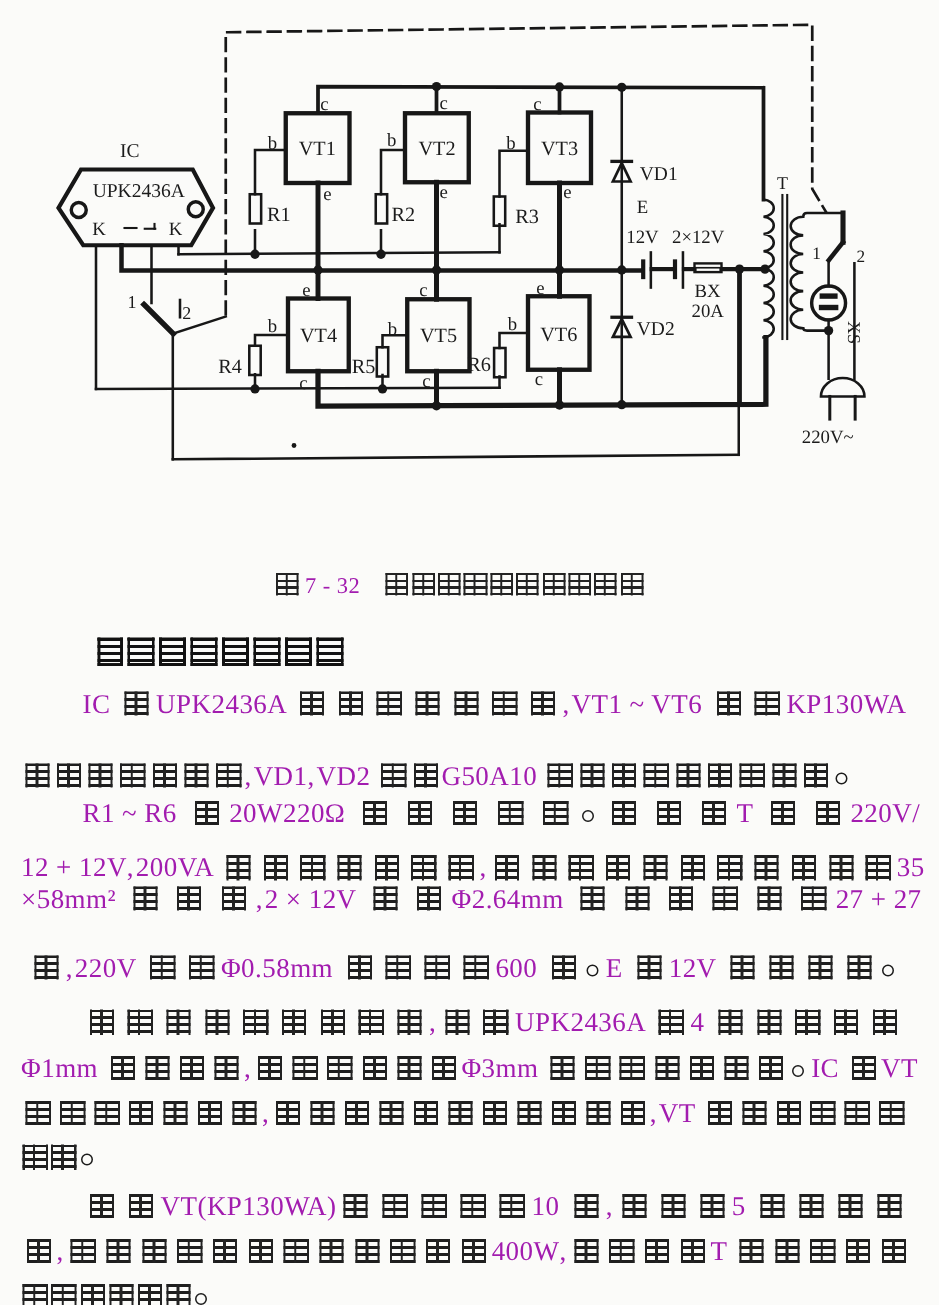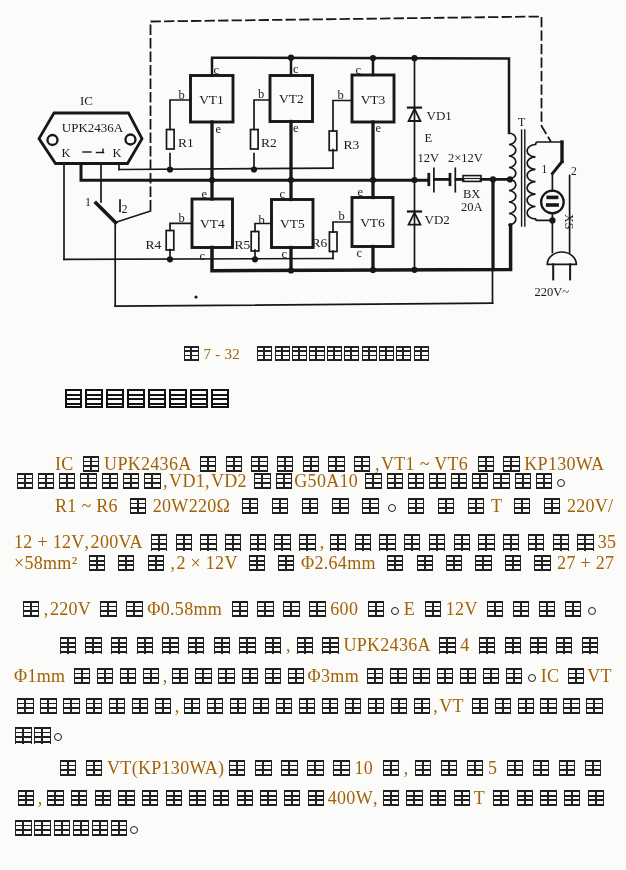--- a/index.html
+++ b/index.html
@@ -1,17 +1,17 @@
 <!DOCTYPE html>
 <html><head><meta charset="utf-8">
 <style>
 html,body{margin:0;padding:0;}
 body{width:626px;height:870px;position:relative;background:#fbfbf9;overflow:hidden;
  font-family:"Liberation Serif",serif;}
-.ln{position:absolute;white-space:nowrap;font-size:18px;line-height:19px;color:#a16207;letter-spacing:0.3px;}
+.ln{position:absolute;white-space:nowrap;font-size:18px;line-height:19px;color:#a21caf;letter-spacing:0.3px;margin-top:36px;}
 .z{display:inline-block;width:16.3px;height:16.2px;margin:0 calc(1.4px + var(--g,0px));vertical-align:-2.4px;
  background:
   linear-gradient(90deg,#222 0 1.4px,rgba(0,0,0,0) 1.4px calc(100% - 1.4px),#222 calc(100% - 1.4px) 100%),
   linear-gradient(90deg,rgba(0,0,0,0) 0 7px,#222 7px 8.6px,rgba(0,0,0,0) 8.6px),
   repeating-linear-gradient(180deg,#1e1e1e 0 1.9px,rgba(0,0,0,0) 1.9px 4.6px);}
 .zc{display:inline-block;width:15.2px;height:15.2px;margin:0 1.1px;vertical-align:-2.2px;
  background:
   linear-gradient(90deg,#222 0 1.3px,rgba(0,0,0,0) 1.3px calc(100% - 1.3px),#222 calc(100% - 1.3px) 100%),
   linear-gradient(90deg,rgba(0,0,0,0) 0 6.5px,#222 6.5px 8px,rgba(0,0,0,0) 8px),
   repeating-linear-gradient(180deg,#242424 0 1.6px,rgba(0,0,0,0) 1.6px 4.4px);}
@@ -177,21 +177,21 @@
       <text x="291.3" y="103" text-anchor="middle" font-size="13.5px">VT2</text>
       <text x="373" y="103.5" text-anchor="middle" font-size="13.5px">VT3</text>
       <text x="212.3" y="228" text-anchor="middle" font-size="13.5px">VT4</text>
       <text x="292.3" y="228" text-anchor="middle" font-size="13.5px">VT5</text>
       <text x="372.5" y="227" text-anchor="middle" font-size="13.5px">VT6</text>
       <text x="565" y="214" font-size="12px" transform="rotate(90 565 214)">XS</text>
     </g>
   </svg>
 <div class="ln" id="cap" style="left:183px;top:345.5px;font-size:15px;line-height:17px"><span class="zc"></span><span style="display:inline-block;width:3px"></span>7 - 32<span style="display:inline-block;width:16px"></span><span class="zc"></span><span class="zc"></span><span class="zc"></span><span class="zc"></span><span class="zc"></span><span class="zc"></span><span class="zc"></span><span class="zc"></span><span class="zc"></span><span class="zc"></span></div>
 <div class="ln" id="hd" style="left:63px;top:389px"><span class="zb"></span><span class="zb"></span><span class="zb"></span><span class="zb"></span><span class="zb"></span><span class="zb"></span><span class="zb"></span><span class="zb"></span></div>
-<div class="ln" id="b0" style="left:55px;top:455px;--g:3.292px">IC <span class="z"></span>UPK2436A <span class="z"></span><span class="z"></span><span class="z"></span><span class="z"></span><span class="z"></span><span class="z"></span><span class="z"></span><span class="cm">, </span>VT1 ~ VT6 <span class="z"></span><span class="z"></span>KP130WA</div>
+<div class="ln" id="b0" style="left:55px;top:424px;--g:3.292px">IC <span class="z"></span>UPK2436A <span class="z"></span><span class="z"></span><span class="z"></span><span class="z"></span><span class="z"></span><span class="z"></span><span class="z"></span><span class="cm">, </span>VT1 ~ VT6 <span class="z"></span><span class="z"></span>KP130WA</div>
 <div class="ln" id="b1" style="left:14px;top:471.75px;--g:1.102px"><span class="z"></span><span class="z"></span><span class="z"></span><span class="z"></span><span class="z"></span><span class="z"></span><span class="z"></span><span class="cm">, </span>VD1<span class="cm">, </span>VD2 <span class="z"></span><span class="z"></span>G50A10 <span class="z"></span><span class="z"></span><span class="z"></span><span class="z"></span><span class="z"></span><span class="z"></span><span class="z"></span><span class="z"></span><span class="z"></span><span class="jp"></span></div>
 <div class="ln" id="b2" style="left:55px;top:497px;--g:5.509px">R1 ~ R6 <span class="z"></span>20W220Ω <span class="z"></span><span class="z"></span><span class="z"></span><span class="z"></span><span class="z"></span><span class="jp"></span><span class="z"></span><span class="z"></span><span class="z"></span>T <span class="z"></span><span class="z"></span>220V/</div>
 <div class="ln" id="b3" style="left:14px;top:533.25px;--g:2.827px">12 + 12V<span class="cm">, </span>200VA <span class="z"></span><span class="z"></span><span class="z"></span><span class="z"></span><span class="z"></span><span class="z"></span><span class="z"></span><span class="cm">, </span><span class="z"></span><span class="z"></span><span class="z"></span><span class="z"></span><span class="z"></span><span class="z"></span><span class="z"></span><span class="z"></span><span class="z"></span><span class="z"></span><span class="z"></span>35</div>
 <div class="ln" id="b4" style="left:14px;top:554px;--g:5.172px">×58mm² <span class="z"></span><span class="z"></span><span class="z"></span><span class="cm">, </span>2 × 12V <span class="z"></span><span class="z"></span>Φ2.64mm <span class="z"></span><span class="z"></span><span class="z"></span><span class="z"></span><span class="z"></span><span class="z"></span>27 + 27</div>
 <div class="ln" id="b5" style="left:18px;top:599.75px;--g:3.396px"><span class="z"></span><span class="cm">, </span>220V <span class="z"></span><span class="z"></span>Φ0.58mm <span class="z"></span><span class="z"></span><span class="z"></span><span class="z"></span>600 <span class="z"></span><span class="jp"></span>E <span class="z"></span>12V <span class="z"></span><span class="z"></span><span class="z"></span><span class="z"></span><span class="jp"></span></div>
 <div class="ln" id="b6" style="left:55px;top:636.25px;--g:3.288px"><span class="z"></span><span class="z"></span><span class="z"></span><span class="z"></span><span class="z"></span><span class="z"></span><span class="z"></span><span class="z"></span><span class="z"></span><span class="cm">, </span><span class="z"></span><span class="z"></span>UPK2436A <span class="z"></span>4 <span class="z"></span><span class="z"></span><span class="z"></span><span class="z"></span><span class="z"></span></div>
 <div class="ln" id="b7" style="left:14px;top:666.75px;--g:2.028px">Φ1mm <span class="z"></span><span class="z"></span><span class="z"></span><span class="z"></span><span class="cm">, </span><span class="z"></span><span class="z"></span><span class="z"></span><span class="z"></span><span class="z"></span><span class="z"></span>Φ3mm <span class="z"></span><span class="z"></span><span class="z"></span><span class="z"></span><span class="z"></span><span class="z"></span><span class="z"></span><span class="jp"></span>IC <span class="z"></span>VT</div>
 <div class="ln" id="b8" style="left:14px;top:696.75px;--g:1.94px"><span class="z"></span><span class="z"></span><span class="z"></span><span class="z"></span><span class="z"></span><span class="z"></span><span class="z"></span><span class="cm">, </span><span class="z"></span><span class="z"></span><span class="z"></span><span class="z"></span><span class="z"></span><span class="z"></span><span class="z"></span><span class="z"></span><span class="z"></span><span class="z"></span><span class="z"></span><span class="cm">, </span>VT <span class="z"></span><span class="z"></span><span class="z"></span><span class="z"></span><span class="z"></span><span class="z"></span></div>
 <div class="ln" id="b9" style="left:14px;top:726.25px;--g:0.0px"><span class="z"></span><span class="z"></span><span class="jp"></span></div>
 <div class="ln" id="b10" style="left:55px;top:758.75px;--g:3.467px"><span class="z"></span><span class="z"></span>VT(KP130WA)<span class="z"></span><span class="z"></span><span class="z"></span><span class="z"></span><span class="z"></span>10 <span class="z"></span><span class="cm">, </span><span class="z"></span><span class="z"></span><span class="z"></span>5 <span class="z"></span><span class="z"></span><span class="z"></span><span class="z"></span></div>

